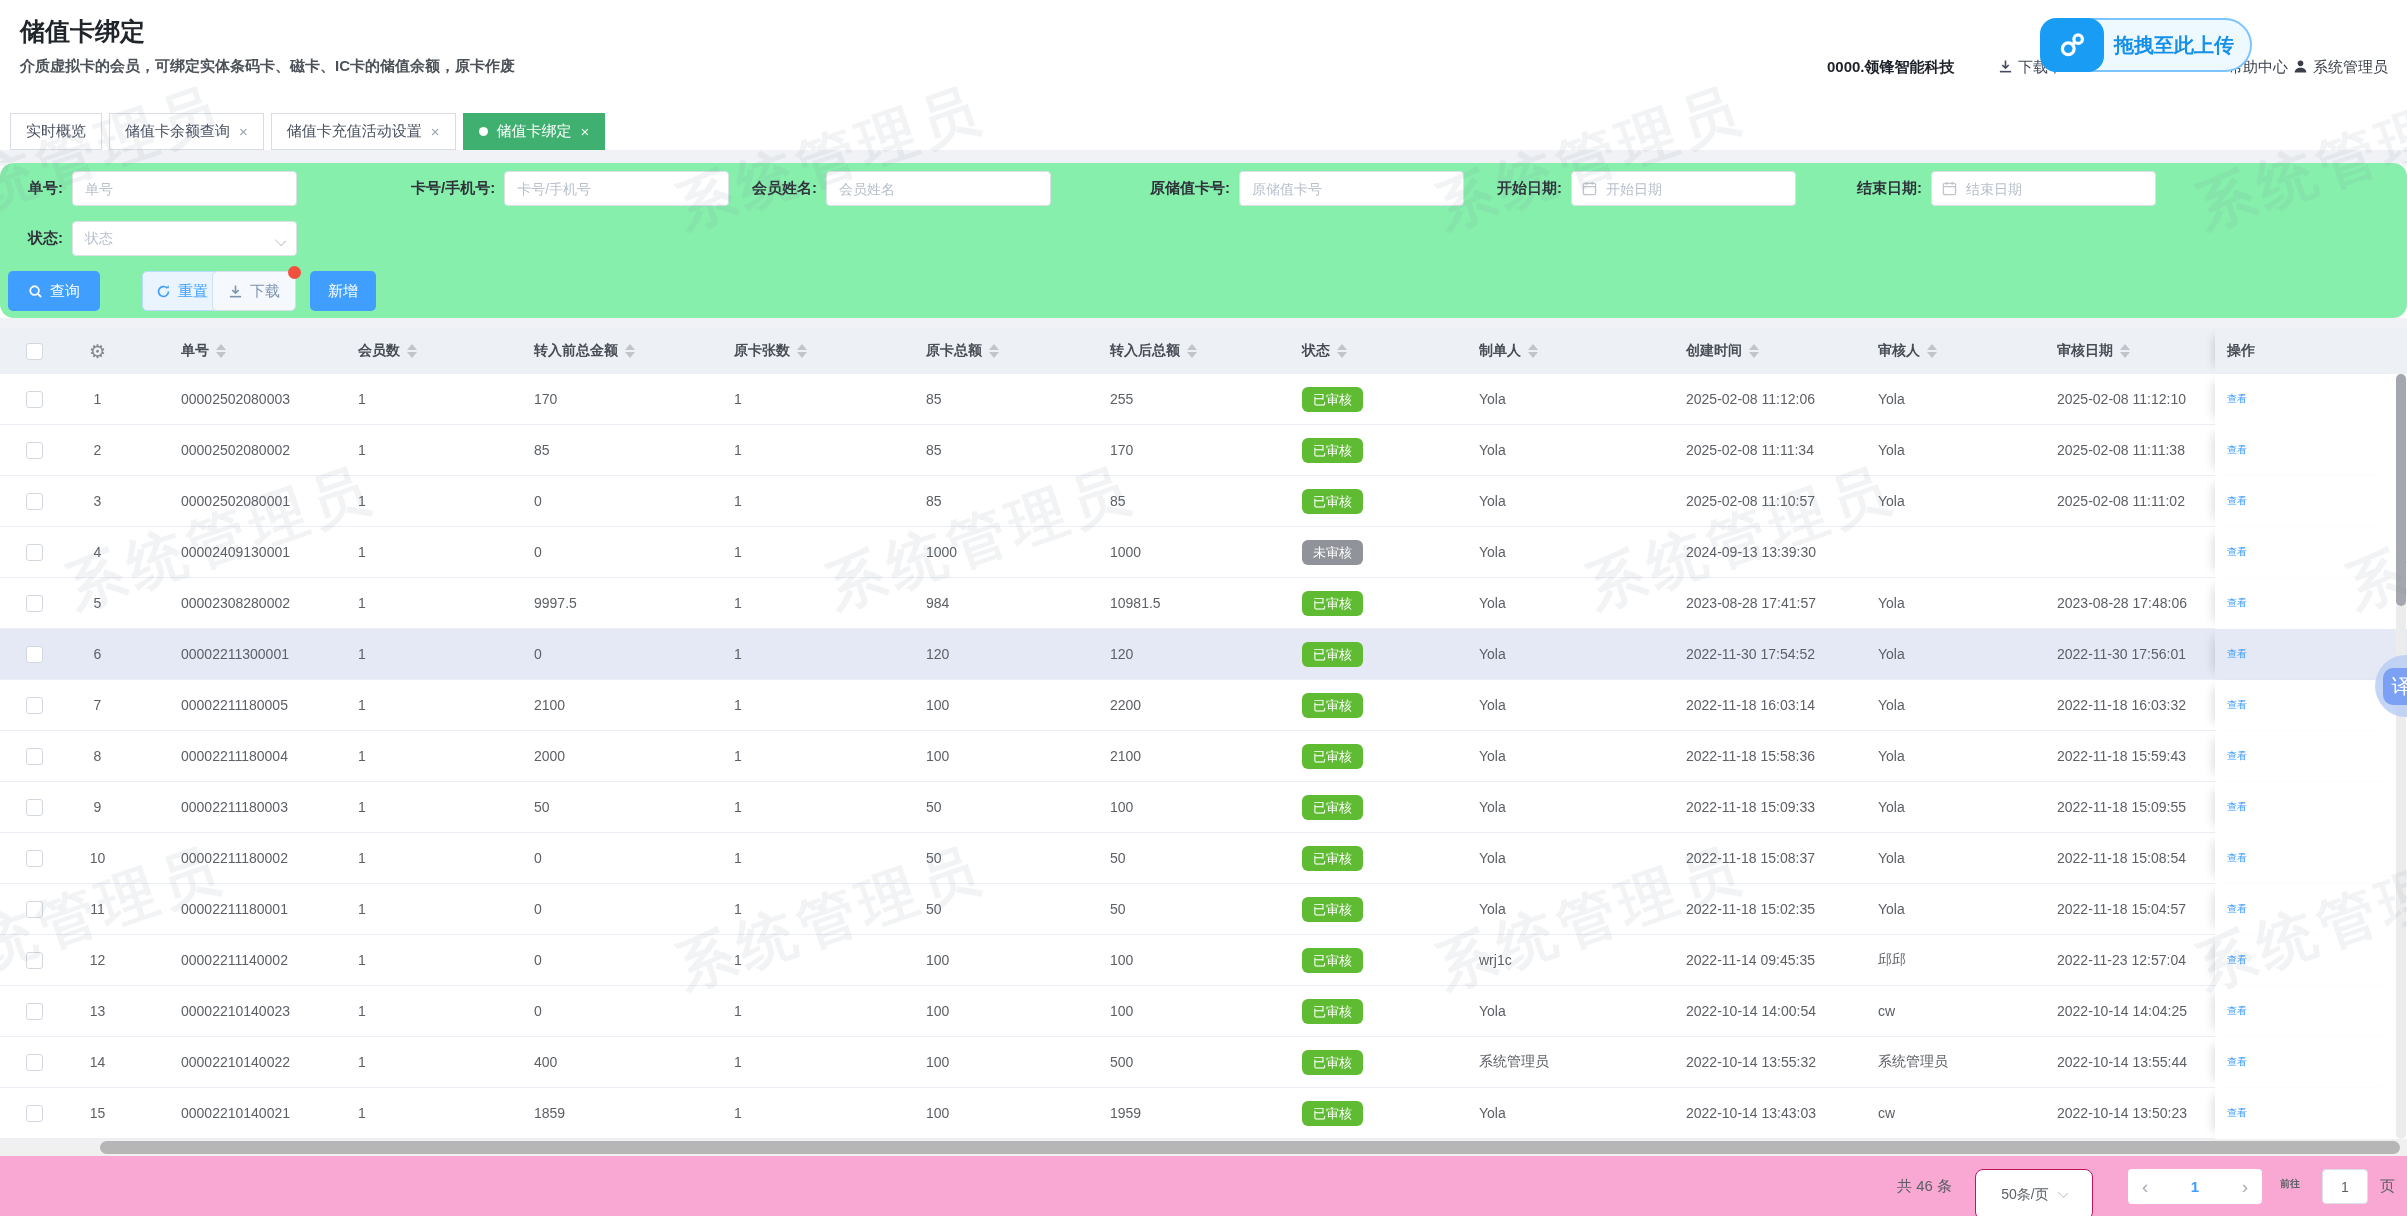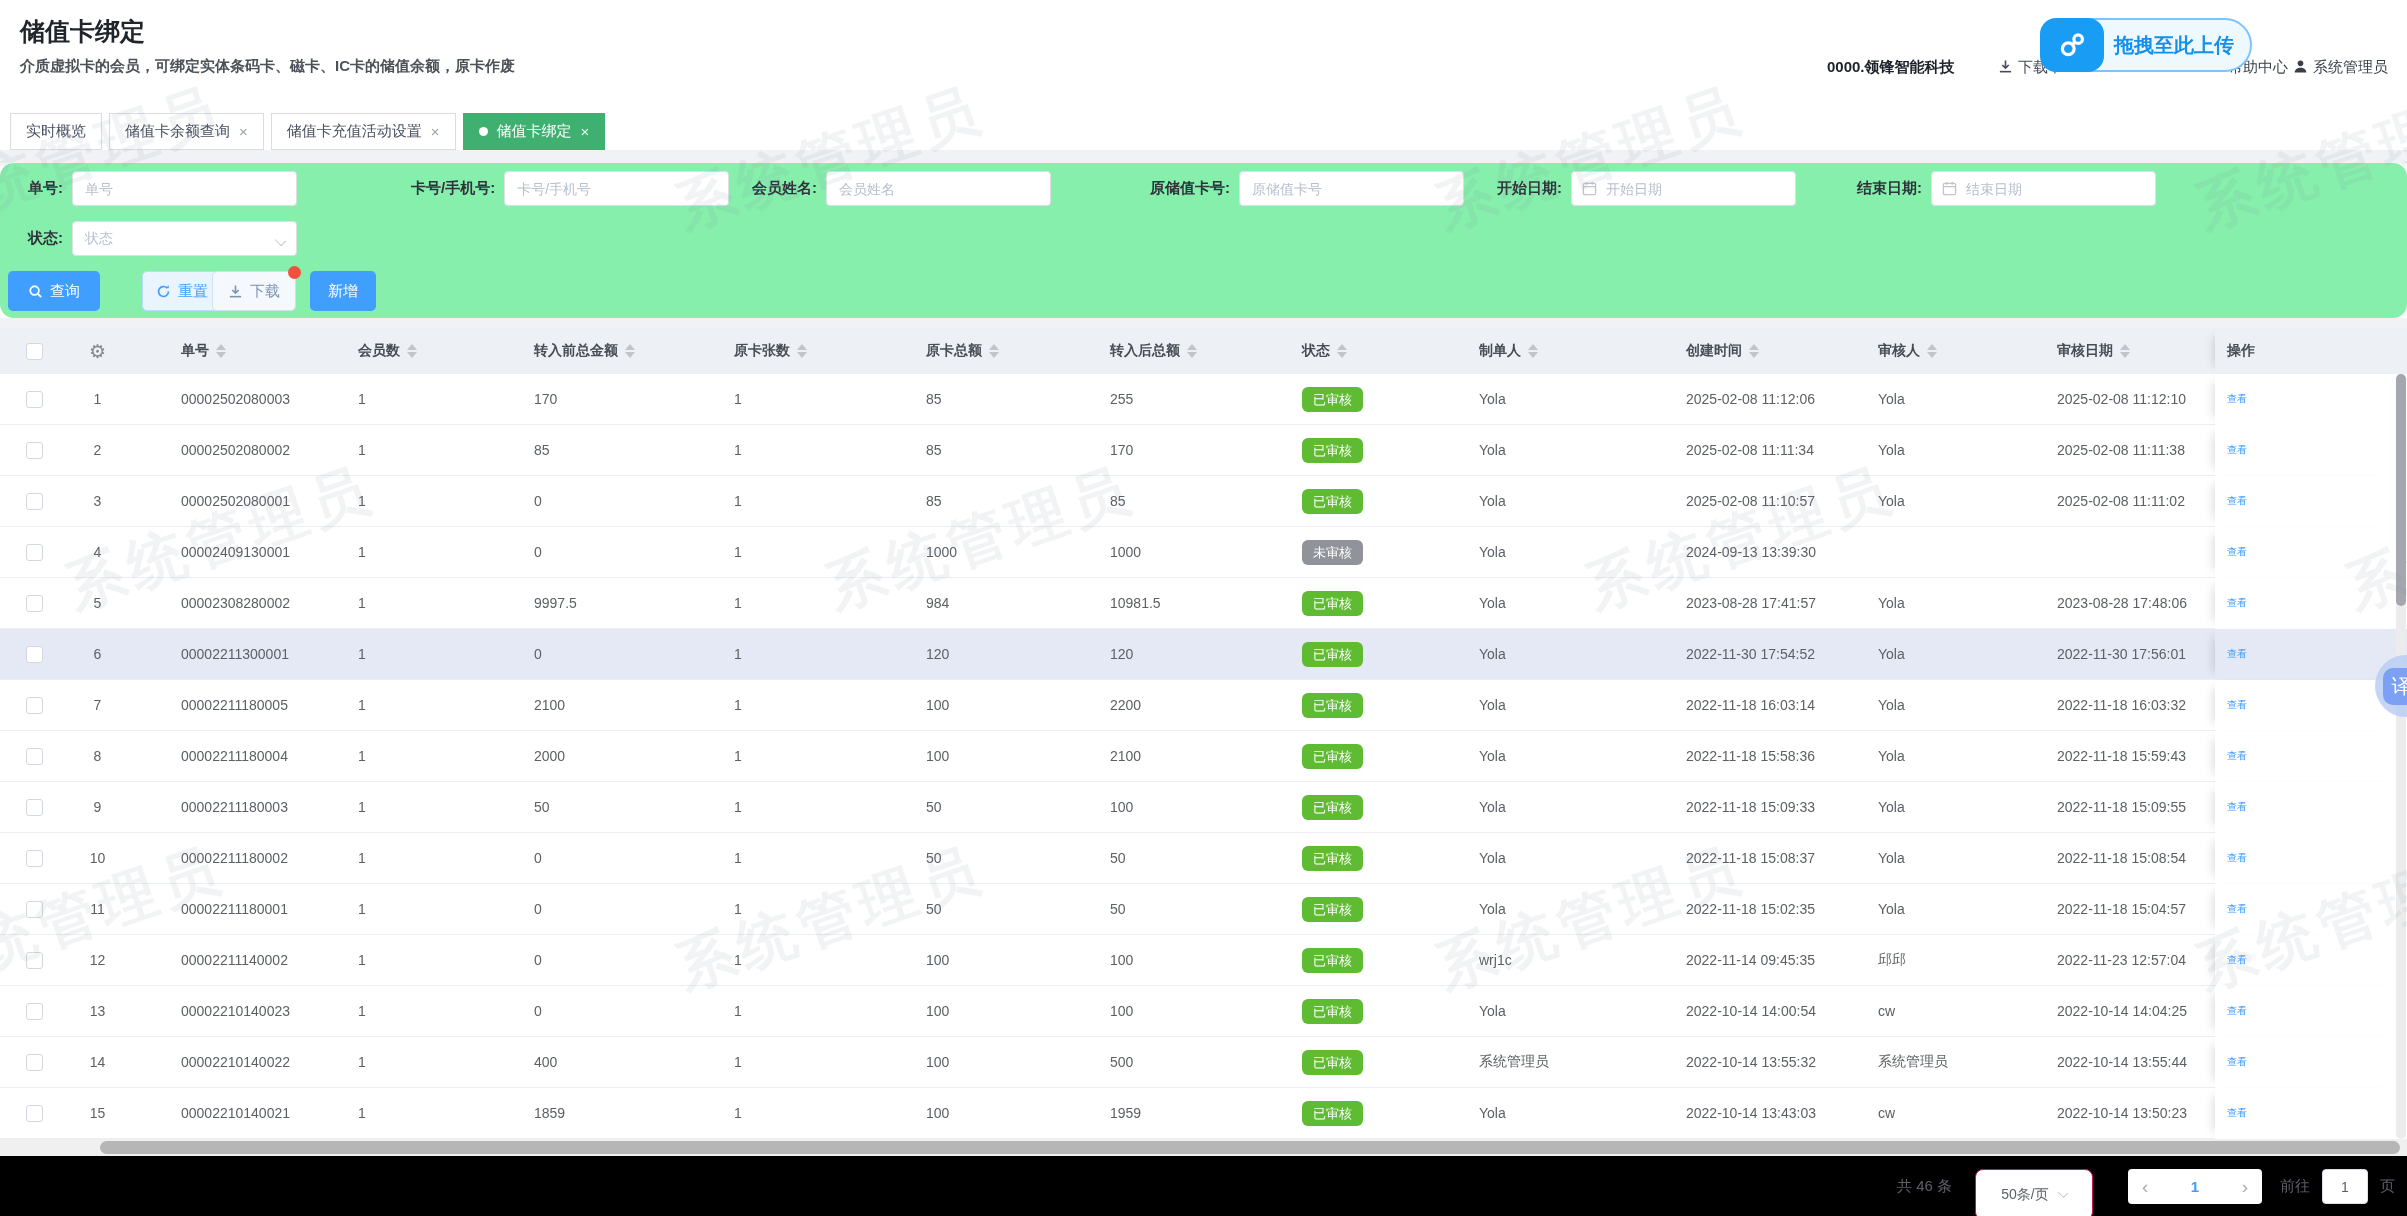--- a/index.html
+++ b/index.html
@@ -89,32 +89,32 @@
   .badge.info { background:#909399; }
   .view-link { color:#409eff; font-size:10px; cursor:pointer; }
 
   
   .vscroll-track { position:absolute; top:374px; right:1px; width:10px; height:765px; background:#ececec; border-radius:5px; z-index:30; }
   .vscroll-thumb { position:absolute; top:0; left:0; width:10px; height:232px; background:#a4a7ad; border-radius:5px; }
   .hscroll-track { position:absolute; top:1139px; left:0; width:2407px; height:17px; background:#f0f0f0; }
   .hscroll-thumb { position:absolute; top:2px; left:100px; width:2300px; height:13px; background:#b6b6b6; border-radius:7px; }
 
   
-  .bottom-bar { position:absolute; top:1156px; left:0; width:2407px; height:60px; background:#000000; }
+  .bottom-bar { position:absolute; top:1156px; left:0; width:2407px; height:60px; background:#f9a8d4; }
   .total { position:absolute; left:1897px; top:21px; font-size:15px; color:#5c6066; }
   .size-select { position:absolute; left:1975px; top:13px; width:118px; height:51px; border:1px solid #be185d;
       border-radius:8px; background:#fff; display:flex; align-items:center; justify-content:center; gap:10px;
       font-size:14px; color:#5c6066; cursor:pointer; }
   .size-select .chev { width:8px; height:8px; border-right:1.5px solid #c0c4cc; border-bottom:1.5px solid #c0c4cc;
       transform:rotate(45deg) scale(1,0.8); margin-top:-3px; }
   .pager { position:absolute; left:2128px; top:13px; width:134px; height:35px; background:#fff; border-radius:4px;
       display:flex; align-items:center; justify-content:space-between; padding:0 14px; }
   .pg-arrow { font-size:19px; color:#a8abb2; cursor:pointer; line-height:1; }
   .pg-num { font-size:15px; font-weight:bold; color:#409eff; cursor:pointer; }
-  .goto-label { position:absolute; left:2280px; top:21px; font-size:15px; color:#5c6066; }
+  .goto-label { position:absolute; left:2280px; top:21px; font-size:10px; color:#5c6066;font-weight:bold; }
   .goto-input { position:absolute; left:2322px; top:13px; width:46px; height:35px; border:1px solid #dcdfe6;
       border-radius:4px; text-align:center; font-size:14px; color:#5c6066; outline:none; background:#fff; }
   .goto-unit { position:absolute; left:2380px; top:21px; font-size:15px; color:#5c6066; }
 
   
   .trans-float { position:absolute; top:655px; right:-30px; width:62px; height:62px; border-radius:50%;
       background:rgba(186,206,243,0.85); z-index:46; }
   .trans-btn { position:absolute; left:8px; top:13px; width:37px; height:37px; border-radius:10px;
       background:#7ba0f4; color:#fff; font-size:20px; display:flex; align-items:center; justify-content:center; cursor:pointer; }
 </style>

